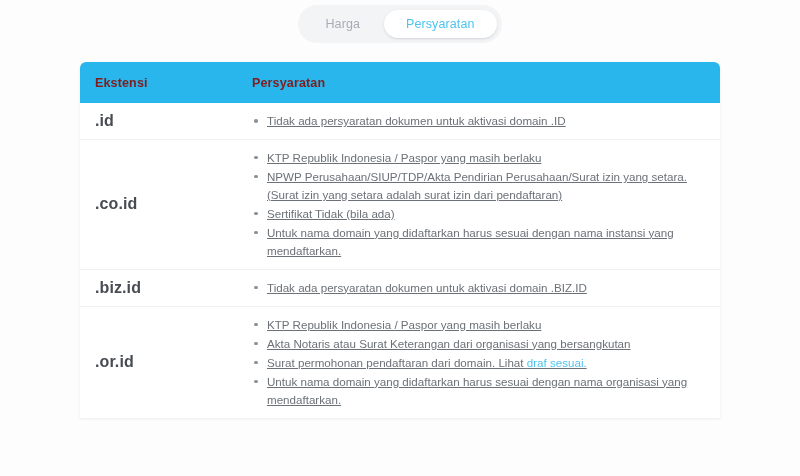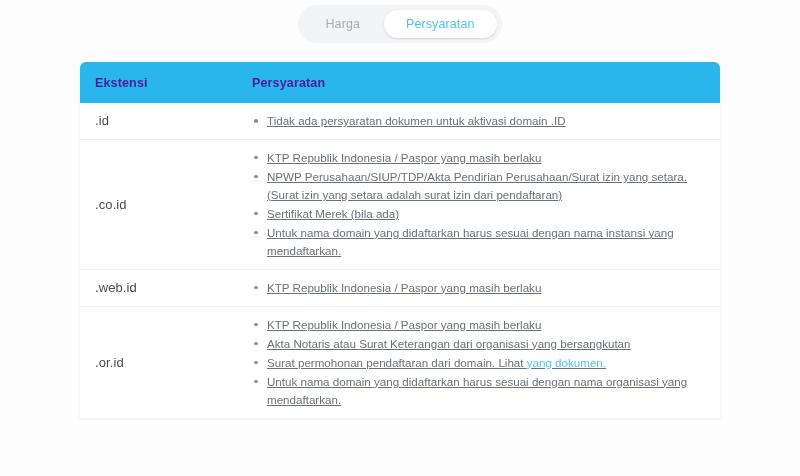--- a/index.html
+++ b/index.html
@@ -54,21 +54,21 @@
     box-shadow: 0 1px 3px rgba(16,24,40,.07);
     overflow: hidden;
   }
   table {
     width: 100%;
     border-collapse: collapse;
     table-layout: fixed;
   }
   thead th {
     background: #29b6ed;
-    color: #4c1d95;
+    color: #7f1d1d;
     font-size: 12.5px;
     font-weight: bold;
     letter-spacing: .15px;
     text-align: left;
     padding: 11px 0 11px 0;
     height: 41px;
     vertical-align: middle;
   }
   th.col-ext  { width: 170px; padding-left: 15px; }
   th.col-req  { padding-left: 2px; }
@@ -78,22 +78,22 @@
 
   td {
     vertical-align: middle;
     font-size: 11.6px;
     color: #6b7177;
   }
   td.ext {
     width: 170px;
     padding-left: 15px;
     color: #474c52;
-    font-weight: normal;
-    font-size: 13px;
+    font-weight: bold;
+    font-size: 16px;
     letter-spacing: .1px;
   }
   td.req {
     padding: 9px 18px 9px 2px;
   }
   td.req ul {
     list-style: none;
   }
   td.req li {
     position: relative;
@@ -144,39 +144,39 @@
               <li><span>Tidak ada persyaratan dokumen untuk aktivasi domain .ID</span></li>
             </ul>
           </td>
         </tr>
         <tr>
           <td class="ext">.co.id</td>
           <td class="req">
             <ul>
               <li><span>KTP Republik Indonesia / Paspor yang masih berlaku</span></li>
               <li><span>NPWP Perusahaan/SIUP/TDP/Akta Pendirian Perusahaan/Surat izin yang setara. (Surat izin yang setara adalah surat izin dari pendaftaran)</span></li>
-              <li><span>Sertifikat Merek (bila ada)</span></li>
+              <li><span>Sertifikat Tidak (bila ada)</span></li>
               <li><span>Untuk nama domain yang didaftarkan harus sesuai dengan nama instansi yang mendaftarkan.</span></li>
             </ul>
           </td>
         </tr>
         <tr>
-          <td class="ext">.web.id</td>
+          <td class="ext">.biz.id</td>
           <td class="req">
             <ul>
-              <li><span>KTP Republik Indonesia / Paspor yang masih berlaku</span></li>
+              <li><span>Tidak ada persyaratan dokumen untuk aktivasi domain .BIZ.ID</span></li>
             </ul>
           </td>
         </tr>
         <tr>
           <td class="ext">.or.id</td>
           <td class="req">
             <ul>
               <li><span>KTP Republik Indonesia / Paspor yang masih berlaku</span></li>
               <li><span>Akta Notaris atau Surat Keterangan dari organisasi yang bersangkutan</span></li>
-              <li><span>Surat permohonan pendaftaran dari domain. Lihat </span><a class="doclink" href="#">yang dokumen.</a></li>
+              <li><span>Surat permohonan pendaftaran dari domain. Lihat </span><a class="doclink" href="#">draf sesuai.</a></li>
               <li><span>Untuk nama domain yang didaftarkan harus sesuai dengan nama organisasi yang mendaftarkan.</span></li>
             </ul>
           </td>
         </tr>
       </tbody>
   </table>
 </div>
 
 </body></html>

